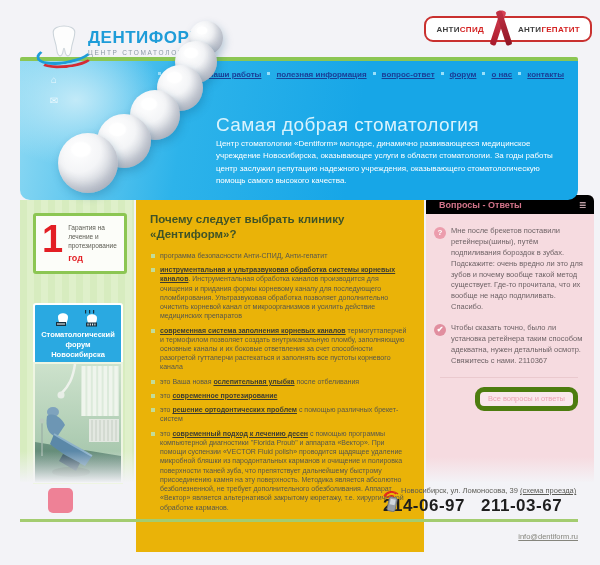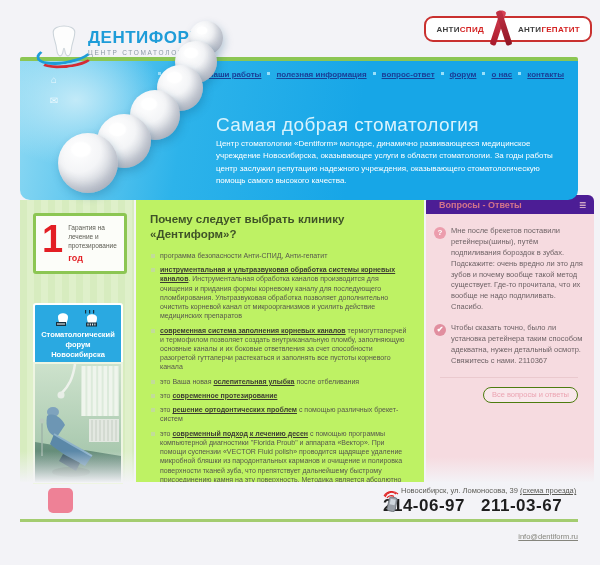--- a/index.html
+++ b/index.html
@@ -61,43 +61,43 @@
   .guar-num{font-size:38px;font-weight:bold;color:#e31e24;line-height:.85;}
   .guar-right{font-size:6.5px;color:#5b5b52;line-height:1.4;}
   .guar-unit{font-size:9px;font-weight:bold;color:#e31e24;margin-top:2px;}
   .forum{position:absolute;left:13px;top:103px;width:80px;background:#2aa9e1;border:2px solid #fff;
          border-radius:3px;padding:5px 3px 6px;text-align:center;cursor:pointer;}
   .forum-icons{display:flex;justify-content:center;gap:8px;margin-bottom:3px;}
   .forum-label{font-size:7.5px;font-weight:bold;color:#fff;line-height:1.3;}
   .photo{position:absolute;left:13px;top:162px;width:86px;height:118px;border:2px solid #eef5e2;overflow:hidden;}
 
   
-  .main-col{position:absolute;left:136px;top:200px;width:288px;height:282px;background:#bef264;overflow:hidden;}
+  .main-col{position:absolute;left:136px;top:200px;width:288px;height:352px;background:#eab308;overflow:hidden;}
   .main-inner{padding:12px 14px 0 14px;}
   .main-title{font-size:11.5px;color:#3f5328;font-weight:bold;line-height:1.3;margin:0 0 9px 0;width:230px;}
   .main-list{margin:0;padding:0;list-style:none;}
   .main-list li{font-size:7px;color:#57574d;line-height:1.32;margin-bottom:5px;padding-left:10px;position:relative;}
   .main-list li::before{content:"";position:absolute;left:1px;top:3px;width:4px;height:4px;background:#c2dc99;}
   .main-list a{color:#3c3c32;font-weight:bold;text-decoration:underline;cursor:pointer;}
 
   
   .right-col{position:absolute;left:426px;top:195px;width:168px;height:287px;background:#f6dbe0;border-radius:6px 6px 0 0;}
   .right-col::after{content:"";position:absolute;left:0;right:0;bottom:-1px;height:26px;
            background:linear-gradient(to bottom,rgba(243,243,247,0),#f3f3f7);}
-  .qa-header{height:19px;background:#4c1d95;border-radius:6px 6px 0 0;display:flex;align-items:center;padding:0 8px 0 13px;}
+  .qa-header{height:19px;background:#000000;border-radius:6px 6px 0 0;display:flex;align-items:center;padding:0 8px 0 13px;}
   .qa-header-label{font-size:9px;font-weight:bold;color:#d3748a;flex:1;}
   .qa-menu-icon{color:#f3ccd3;font-size:12px;font-weight:bold;line-height:10px;}
   .qa-body{padding:12px 10px 0 8px;}
   .qa-item{display:flex;gap:5px;margin-bottom:10px;}
   .qa-ico{flex:0 0 12px;width:12px;height:12px;border-radius:50%;background:#ec9dad;color:#fff;
           font-size:8px;line-height:12px;text-align:center;font-weight:bold;margin-top:1px;}
   .qa-ico.ans{background:#e18e9f;}
   .qa-text{font-size:7.5px;color:#6e6366;line-height:1.45;}
   .qa-divider{border-top:1px solid #eac9ce;margin:4px 6px 9px;}
-  .qa-btn{display:block;margin:0 6px 0 auto;width:max-content;border:1px solid #4d7c0f;border-radius:9px;
+  .qa-btn{display:block;margin:0 6px 0 auto;width:max-content;border:5px solid #4d7c0f;border-radius:9px;
           padding:2px 8px 3px;font-size:7.5px;color:#eba4b2;background:rgba(255,255,255,.35);cursor:pointer;}
 
   
   .counter{position:absolute;left:48px;top:488px;width:25px;height:25px;background:#ee8196;border-radius:5px;}
   .contact{position:absolute;left:383px;top:486px;width:212px;}
   .phone-icon{position:absolute;left:0;top:3px;}
   .contact-line1{margin-left:18px;font-size:7.5px;color:#5a5a55;white-space:nowrap;}
   .contact-line1 a{color:#5a5a55;text-decoration:underline;cursor:pointer;}
   .contact-phones{margin-top:1px;display:flex;gap:16px;
                   font-size:17px;font-weight:bold;color:#1e1e1e;letter-spacing:.5px;}

